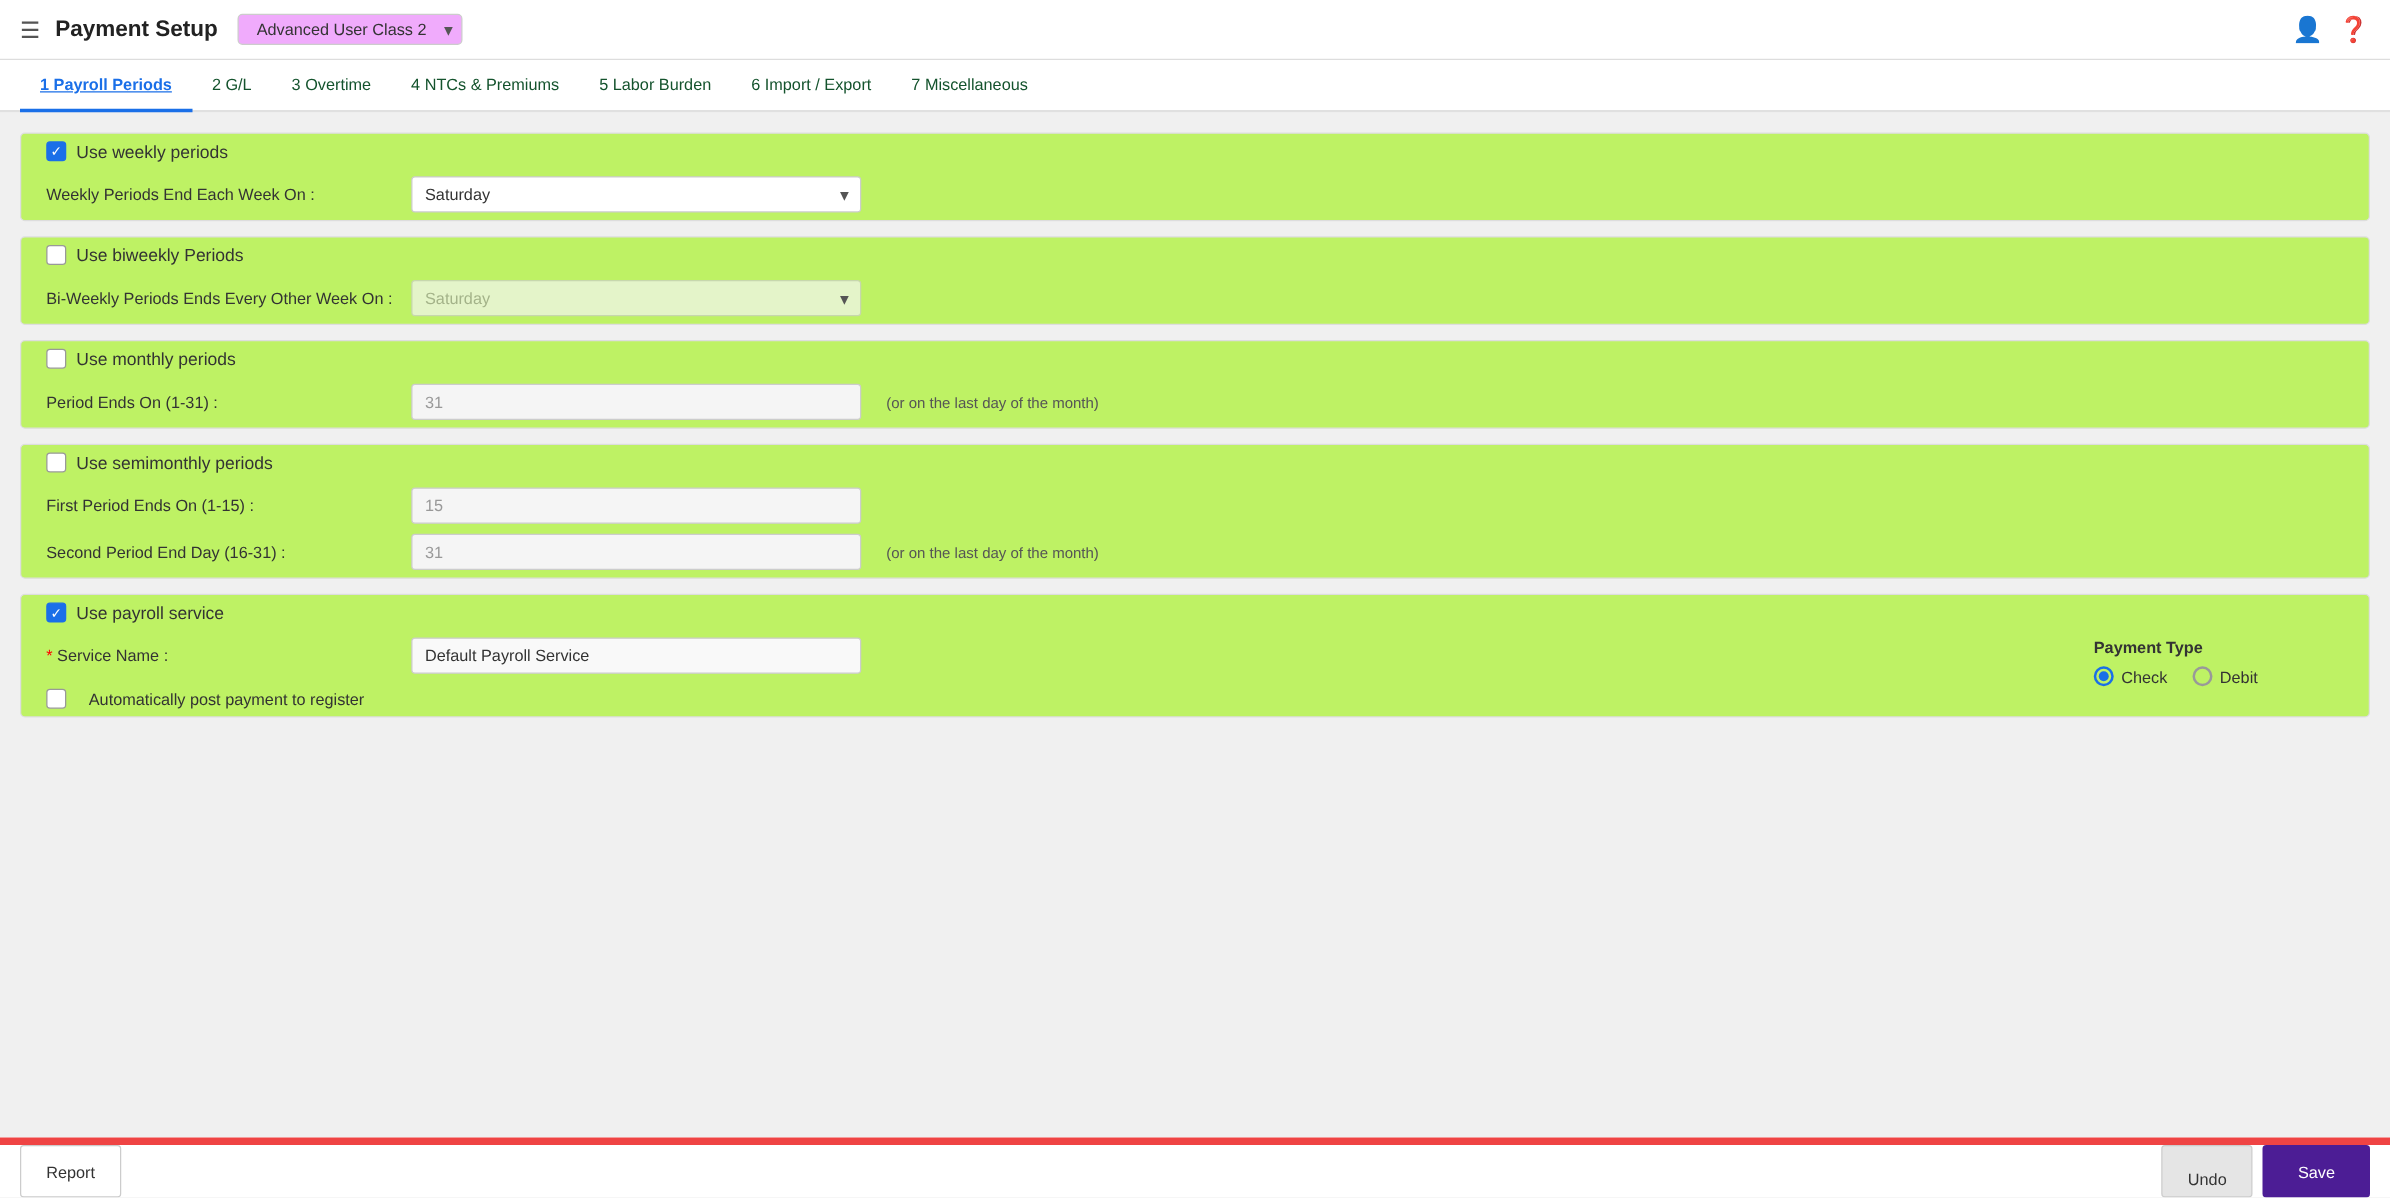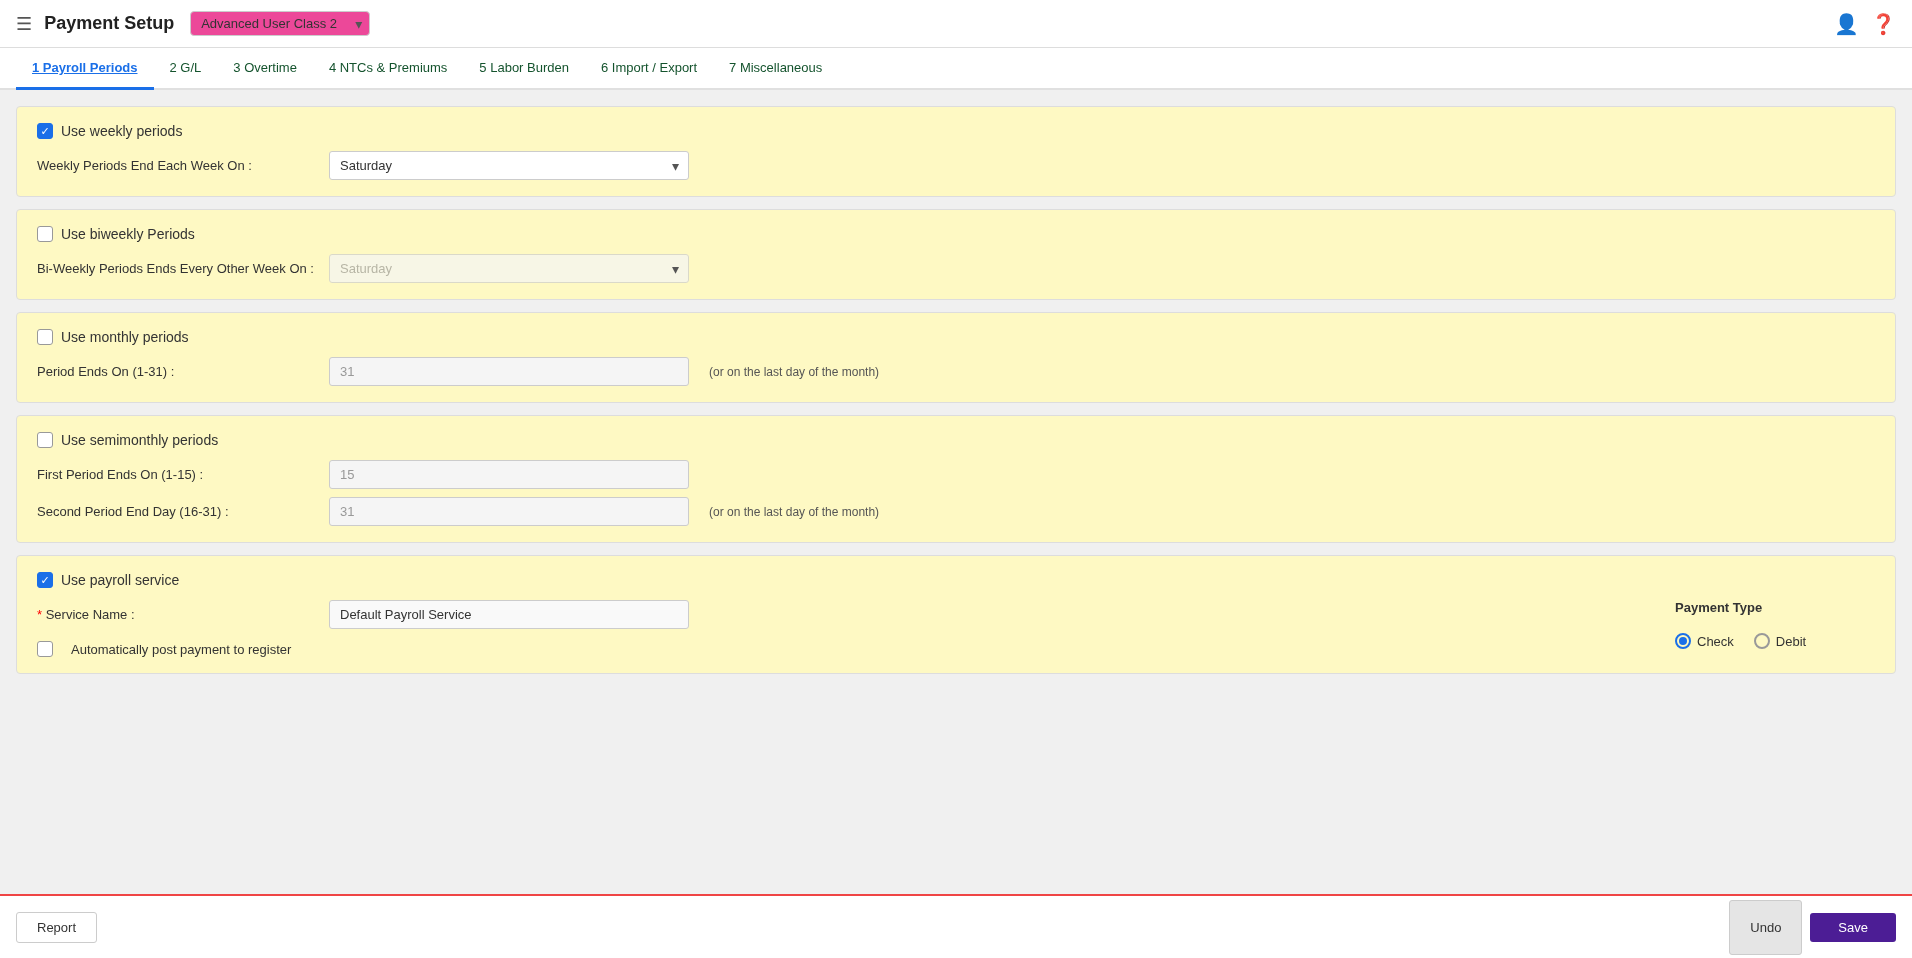--- a/index.html
+++ b/index.html
@@ -7,22 +7,22 @@
 
     
     .header {
       display: flex; align-items: center; padding: 0 16px; height: 48px;
       background: #fff; border-bottom: 1px solid #ddd; flex-shrink: 0;
     }
     .hamburger { font-size: 18px; cursor: pointer; margin-right: 12px; color: #555; }
     .page-title { font-size: 18px; font-weight: bold; color: #222; margin-right: 16px; }
     .class-selector {
       border: 1px solid #ccc; border-radius: 4px; padding: 4px 28px 4px 10px;
-      font-size: 13px; color: #333; background: #ec4899; appearance: none;
-      cursor: pointer; min-width: 180px; position: relative;
+      font-size: 13px; color: #333; background: #f0abfc; appearance: none;
+      cursor: pointer; min-width: 180px; position: relative; text-align: right;
     }
     .select-wrapper { position: relative; display: inline-block; }
     .select-wrapper::after {
       content: '▾'; position: absolute; right: 8px; top: 50%; transform: translateY(-50%);
       pointer-events: none; color: #555;
     }
     .header-right { margin-left: auto; display: flex; align-items: center; gap: 12px; }
     .header-icon { font-size: 20px; color: #666; cursor: pointer; }
 
     
@@ -37,21 +37,21 @@
     .tab.active { color: #1a6fe8; border-bottom-color: #1a6fe8; font-weight: 600; text-decoration: underline; }
 
     
     .main-content {
       flex: 1; overflow-y: auto; padding: 16px; background: #f0f0f0;
       display: flex; flex-direction: column; gap: 12px;
     }
 
     
     .section-card {
-      background: #fef9c3; border: 1px solid #ddd; border-radius: 4px; padding: 16px 20px;
+      background: #bef264; border: 1px solid #ddd; border-radius: 4px; padding: 6px 20px;
     }
 
     .section-header { display: flex; align-items: center; margin-bottom: 12px; }
     .section-label { font-size: 14px; color: #333; margin-left: 8px; }
 
     .form-row { display: flex; align-items: center; gap: 12px; }
     .form-label { font-size: 13px; color: #333; min-width: 280px; }
 
     .form-select-wrapper { position: relative; display: inline-block; min-width: 360px; }
     .form-select-wrapper::after {
@@ -75,38 +75,38 @@
     
     .checkbox-custom {
       width: 16px; height: 16px; border: 1px solid #999; border-radius: 3px;
       background: #fff; display: inline-flex; align-items: center; justify-content: center;
       cursor: pointer; flex-shrink: 0;
     }
     .checkbox-custom.checked { background: #1a6fe8; border-color: #1a6fe8; }
     .checkbox-custom.checked::after { content: '✓'; color: #fff; font-size: 11px; }
 
     
-    .payment-type-section { display: flex; flex-direction: column; gap: 18px; }
+    .payment-type-section { display: flex; flex-direction: column; gap: 8px; }
     .payment-type-label { font-size: 13px; font-weight: 600; color: #333; }
     .radio-group { display: flex; align-items: center; gap: 20px; }
     .radio-option { display: flex; align-items: center; gap: 6px; cursor: pointer; }
     .radio-circle {
       width: 16px; height: 16px; border-radius: 50%; border: 2px solid #999;
       display: inline-flex; align-items: center; justify-content: center; flex-shrink: 0;
     }
     .radio-circle.selected { border-color: #1a6fe8; }
     .radio-circle.selected::after {
       content: ''; width: 8px; height: 8px; border-radius: 50%; background: #1a6fe8;
     }
     .radio-label { font-size: 13px; color: #333; }
 
     
     .footer {
-      height: 64px; background: #fff; border-top: 2px solid #ef4444;
-      display: flex; align-items: center; padding: 0 16px; flex-shrink: 0;
+      height: 48px; background: #fff; border-top: 6px solid #ef4444;
+      display: flex; padding: 0 16px; flex-shrink: 0;
     }
     .btn-report {
       border: 1px solid #ccc; background: #fff; padding: 7px 20px;
       font-size: 13px; color: #333; border-radius: 3px; cursor: pointer;
     }
     .btn-undo {
       margin-left: auto; border: 1px solid #ccc; background: #e5e5e5; padding: 19px 20px;
       font-size: 13px; color: #333; border-radius: 3px; cursor: pointer; margin-right: 8px;
     }
     .btn-save {

